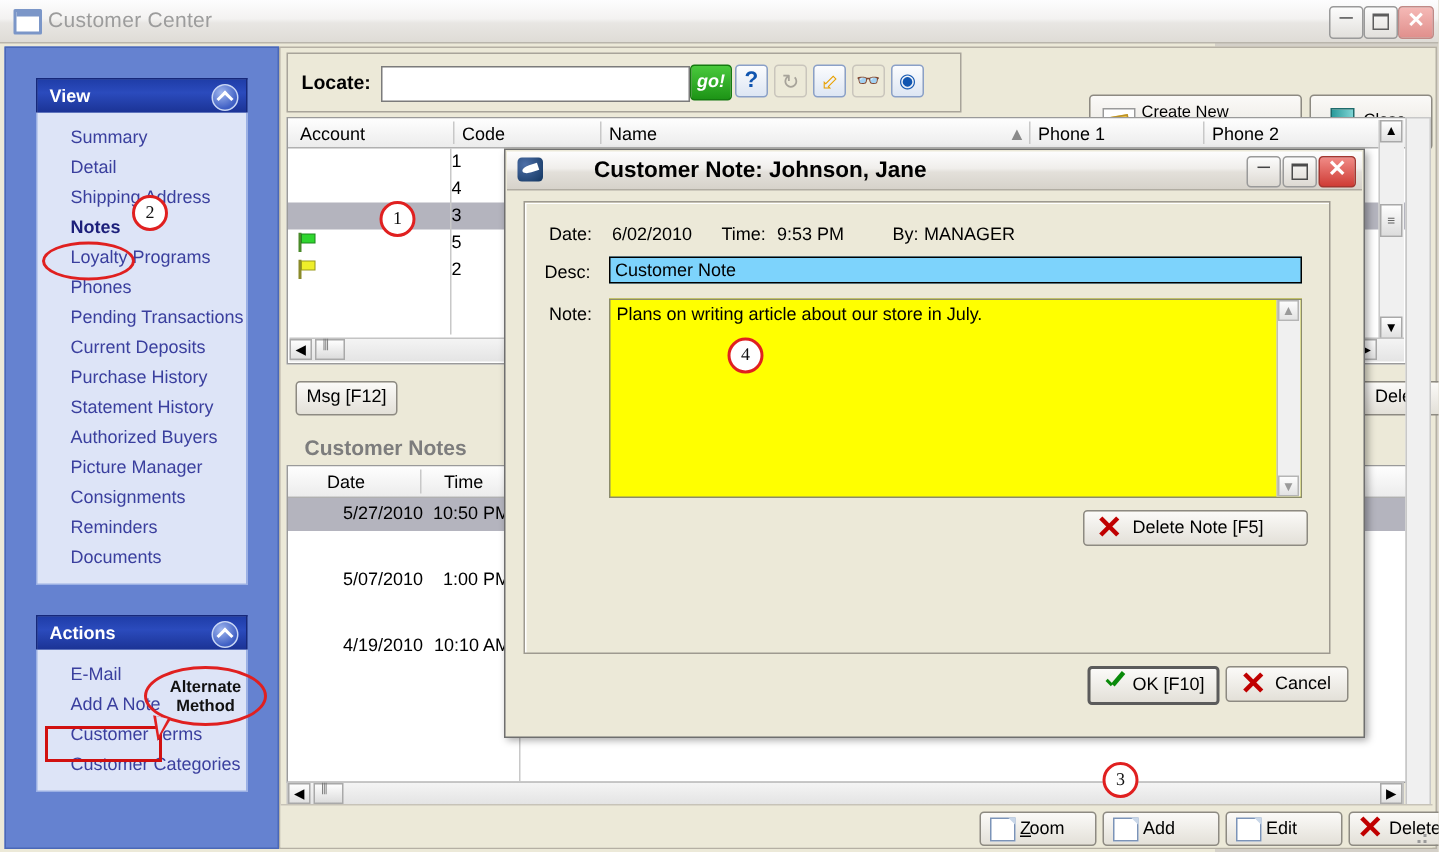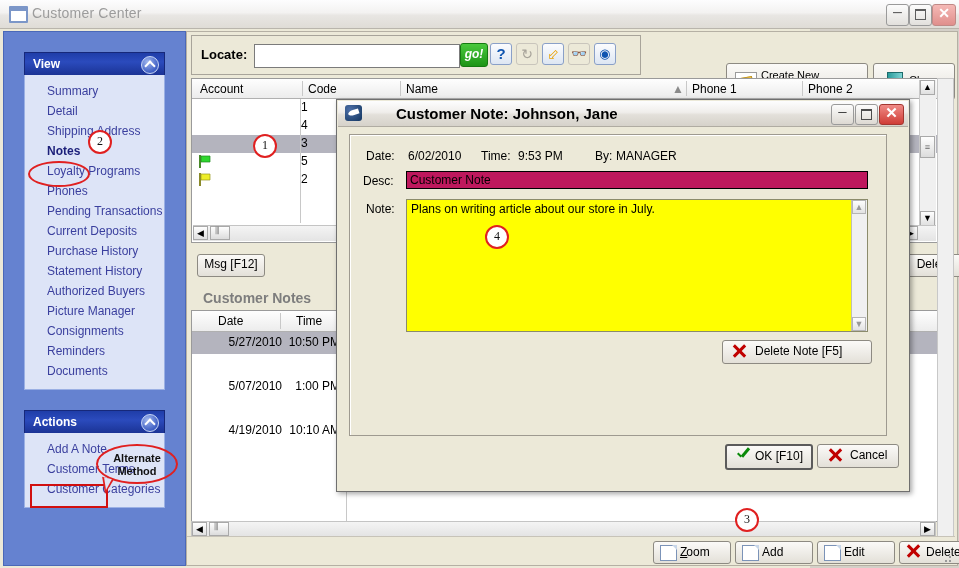--- a/index.html
+++ b/index.html
@@ -286,21 +286,21 @@
 
   .dlg-inner{
     position:absolute;left:12px;top:34px;width:536px;height:300px;
     background:#ece9d8;border:1px solid #9e9a90;
     box-shadow:inset 1px 1px 0 #fff;
   }
   .f-lab{position:absolute;font-size:12px;color:#000;}
   .f-val{position:absolute;font-size:12px;color:#000;}
   .desc-input{
     position:absolute;left:56px;top:36px;width:462px;height:18px;
-    background:#be185d;border:1px solid #000;font-size:12px;
+    background:#7dd3fc;border:1px solid #000;font-size:12px;
     box-sizing:border-box;padding:1px 3px;color:#000;
   }
   .note-box{
     position:absolute;left:56px;top:64px;width:462px;height:133px;
     background:#ffff00;border:1px solid #8b8b6b;box-sizing:border-box;
   }
   .note-text{position:absolute;left:4px;top:2px;font-size:12px;color:#000;}
   .note-vs{
     position:absolute;right:0;top:0;width:15px;height:131px;background:#f0f0f0;border-left:1px solid #c0c0b0;
   }
@@ -378,20 +378,21 @@
         <div class="s-item">Documents</div>
       </div>
     </div>
 
     <div class="panel">
       <div class="panel-head">
         <span class="t">Actions</span>
         <span class="chev"></span>
       </div>
       <div class="panel-body">
+        <div class="s-item">E-Mail</div>
         <div class="s-item">Add A Note</div>
         <div class="s-item">Customer Terms</div>
         <div class="s-item">Customer Categories</div>
       </div>
     </div>
 
     <div class="oval-notes"></div>
     <div class="rect-addnote"></div>
     <div class="callout">
       <span>Alternate</span><br>

